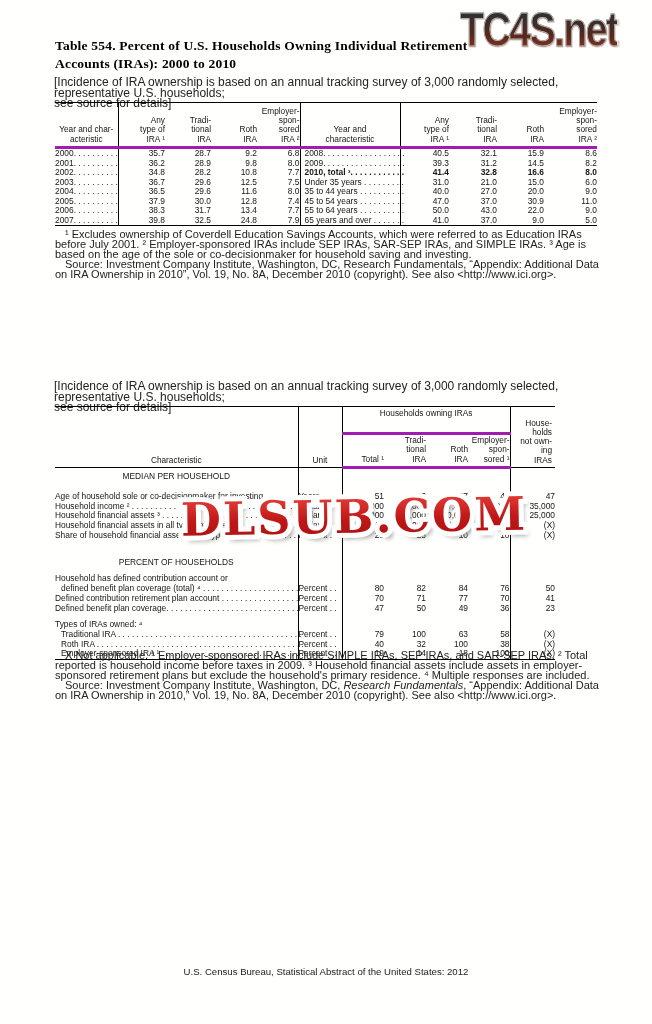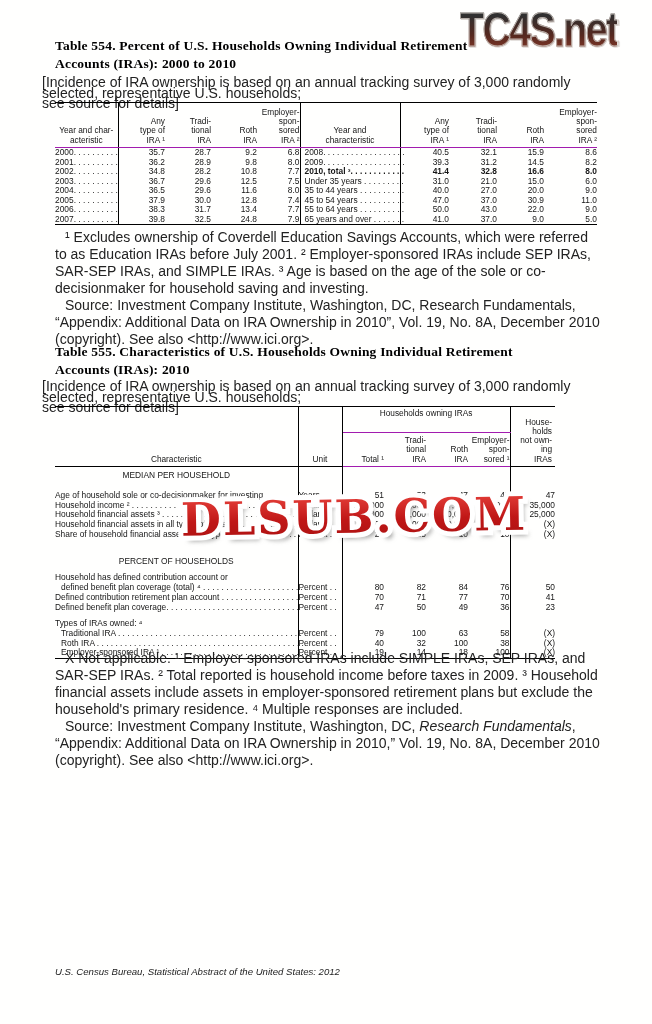--- a/index.html
+++ b/index.html
@@ -1,51 +1,51 @@
 <!DOCTYPE html>
 <html><head>
 <meta charset="utf-8">
 <style>
   html,body{margin:0;padding:0;background:#e8e8e8;}
   .page{position:relative;width:652px;height:1024px;background:#fffffe;overflow:hidden;
         font-family:"Liberation Sans",sans-serif;color:#1b1b1b;}
   
   .tbl-title{position:absolute;left:55px;width:545px;font-family:"Liberation Serif",serif;
              font-weight:700;font-size:13.5px;line-height:17.5px;color:#000;white-space:pre-line;letter-spacing:.2px;}
-  .bracket-note{position:absolute;left:42px;width:545px;font-size:14px;line-height:10.6px;
+  .bracket-note{position:absolute;left:54px;width:545px;font-size:12px;line-height:10.6px;
                 color:#222;white-space:pre-line;}
   
   table.stat{position:absolute;border-collapse:collapse;table-layout:fixed;
              border-top:1.4px solid #000;border-bottom:1.4px solid #000;}
   table.stat td{padding:0;font-size:8.4px;line-height:9.5px;color:#151515;}
-  tr.hdr td{vertical-align:bottom;border-bottom:1px solid #a21caf;white-space:pre-line;
+  tr.hdr td{vertical-align:bottom;border-bottom:3px solid #a21caf;white-space:pre-line;
             font-size:8.3px;line-height:9.3px;padding-bottom:2px;}
   td.bR{border-right:1px solid #000;}
   td.num{text-align:right;}
   td.nL{padding-right:11px;}
   td.nR{padding-right:8px;}
   td.n5{padding-right:4px;}
   td.lab .clip, td.lab2 .clip{overflow:hidden;white-space:nowrap;width:100%;}
   td.lab2 .clip{padding-left:4px;}
   .ind .clip{padding-left:6px;}
   td.hc{text-align:center;}
   td.hr{text-align:right;padding-right:4px;}
   td.unit{padding-left:6px;white-space:nowrap;overflow:hidden;}
   tr.section td{text-align:left;}
   tr.section td.lab{text-align:center;font-size:8.4px;}
   tr.body-row td{vertical-align:bottom;}
   
-  .footnotes{position:absolute;left:55px;width:546px;font-size:14px;line-height:17px;color:#222;}
+  .footnotes{position:absolute;left:55px;width:546px;font-size:11px;line-height:10px;color:#222;}
   .footnotes p{margin:0;text-indent:10px;}
   .footnotes .it{font-style:italic;}
   
   .footer-line{position:absolute;left:55px;top:953px;font-size:11.5px;letter-spacing:.3px;color:#333;}
   .footer-line .pg{margin-right:10px;}
-  .census-line{position:absolute;left:55px;top:966px;width:542px;text-align:left;
-               font-size:9.6px;color:#222;font-style:italic;}
+  .census-line{position:absolute;left:55px;top:966px;width:542px;text-align:center;
+               font-size:9.6px;color:#222;}
   
   .wm{position:absolute;z-index:5;pointer-events:none;}
   .wm-top{left:460px;top:2px;font-size:48px;font-weight:700;letter-spacing:-2px;
           transform:scaleX(.82);transform-origin:left top;
           background:linear-gradient(#303030 25%,#55281f 60%,#8d3c2b 95%);
           -webkit-background-clip:text;background-clip:text;color:#5a2a22;
           -webkit-text-fill-color:transparent;-webkit-text-stroke:1px rgba(205,198,192,.85);
           filter:drop-shadow(1px 1px 0 rgba(215,210,205,.9));}
   .wm-mid{left:181px;top:487px;font-family:"DejaVu Serif",serif;font-weight:700;font-size:46px;
           letter-spacing:2px;transform:rotate(-1deg);}
@@ -242,22 +242,20 @@
           <td class="num nR">5.0</td>
         </tr>
       </tbody>
   </table>
 
   <div class="footnotes" style="top:229px">
     <p>¹ Excludes ownership of Coverdell Education Savings Accounts, which were referred to as Education IRAs before July 2001. ² Employer-sponsored IRAs include SEP IRAs, SAR-SEP IRAs, and SIMPLE IRAs. ³ Age is based on the age of the sole or co-decisionmaker for household saving and investing.</p>
     <p>Source: Investment Company Institute, Washington, DC, Research Fundamentals,  “Appendix: Additional Data on IRA Ownership in 2010”, Vol. 19, No. 8A, December 2010 (copyright). See also &lt;http://www.ici.org&gt;.</p>
   </div>
 
-  <div class="tbl-title" style="top:343px">Table 555. Characteristics of U.S. Households Owning Individual Retirement
-Accounts (IRAs): 2010</div>
   <div class="bracket-note" style="top:381px">[Incidence of IRA ownership is based on an annual tracking survey of 3,000 randomly selected, representative U.S. households;
 see source for details]</div>
 
   <table class="stat" style="left:55px;top:406px;width:500px">
     <colgroup>
       <col style="width:243px">
         <col style="width:44px">
         <col style="width:42px">
         <col style="width:42px">
       <col style="width:42px">

